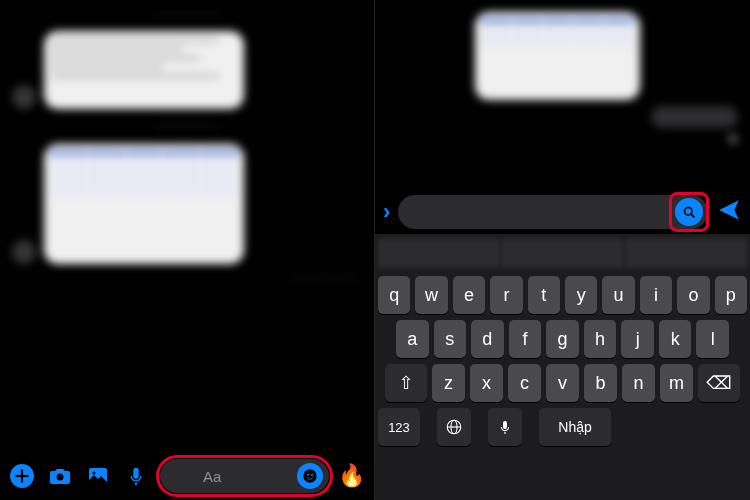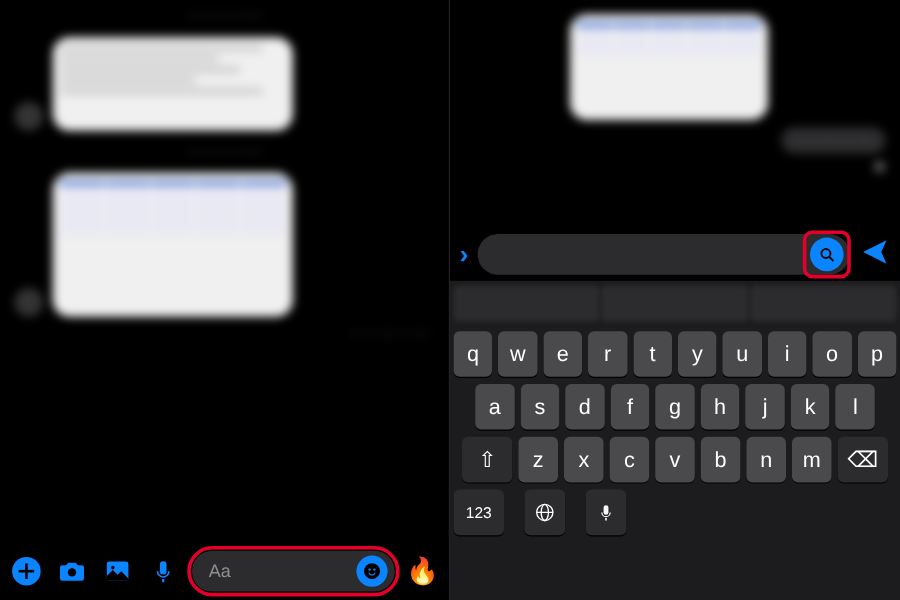--- a/index.html
+++ b/index.html
@@ -23,21 +23,21 @@
   .tbl div { height: 5px; background: #e8e8f4; }
   .tbl .hdr { background: #6b8dd6; }
   .reply-text { color: #888; font-size: 9px; text-align: right; padding: 4px 16px; }
 
   
   .composer { position: absolute; bottom: 0; left: 0; right: 0; height: 48px; background: #000; display: flex; align-items: center; padding: 0 8px; gap: 10px; }
   .icon-btn { width: 28px; height: 28px; display: flex; align-items: center; justify-content: center; cursor: pointer; }
   .icon-btn svg { fill: #0a84ff; }
   .input-wrap { flex: 1; height: 34px; background: #2c2c2e; border-radius: 18px; display: flex; align-items: center; padding: 0 6px 0 14px; position: relative; }
   .input-wrap.highlighted { outline: 3px solid #e4002b; outline-offset: 1px; }
-  .input-placeholder { color: #8e8e93; font-size: 15px; flex: 1; }
+  .input-placeholder { color: #8e8e93; font-size: 15px; flex: 1; margin-left: 29px; }
   .emoji-in-input { width: 26px; height: 26px; background: #0a84ff; border-radius: 50%; display: flex; align-items: center; justify-content: center; }
   .emoji-in-input svg { fill: #000; width: 16px; height: 16px; }
   .fire { font-size: 22px; }
 
   
   .right-chat { position: absolute; top: 0; left: 0; right: 0; height: 185px; filter: blur(4px); }
   .right-msg { background: #f0f0f0; border-radius: 14px; width: 165px; height: 88px; margin: 12px auto 0 100px; padding: 6px; }
   .right-reply-row { display: flex; justify-content: flex-end; align-items: center; gap: 6px; padding: 6px 12px; }
   .right-reply-bubble { background: #2c2c2e; color: #aaa; font-size: 9px; padding: 6px 10px; border-radius: 12px; }
   .small-avatar { width: 10px; height: 10px; border-radius: 50%; background: #555; }
@@ -281,15 +281,16 @@
             <ellipse cx="12" cy="12" rx="4" ry="9"></ellipse>
             <line x1="3" y1="12" x2="21" y2="12"></line>
           </svg>
       </div>
       <div class="key mic">
         <svg viewBox="0 0 24 24" width="16" height="16" fill="#fff">
             <rect x="9" y="3" width="6" height="12" rx="3"></rect>
             <path d="M6 12a6 6 0 0012 0h-1.5a4.5 4.5 0 01-9 0H6zm5 7h2v3h-2z"></path>
           </svg>
       </div>
+      <div class="key enter">Nhập</div>
     </div>
   </div>
 </div>
 
 </body></html>

